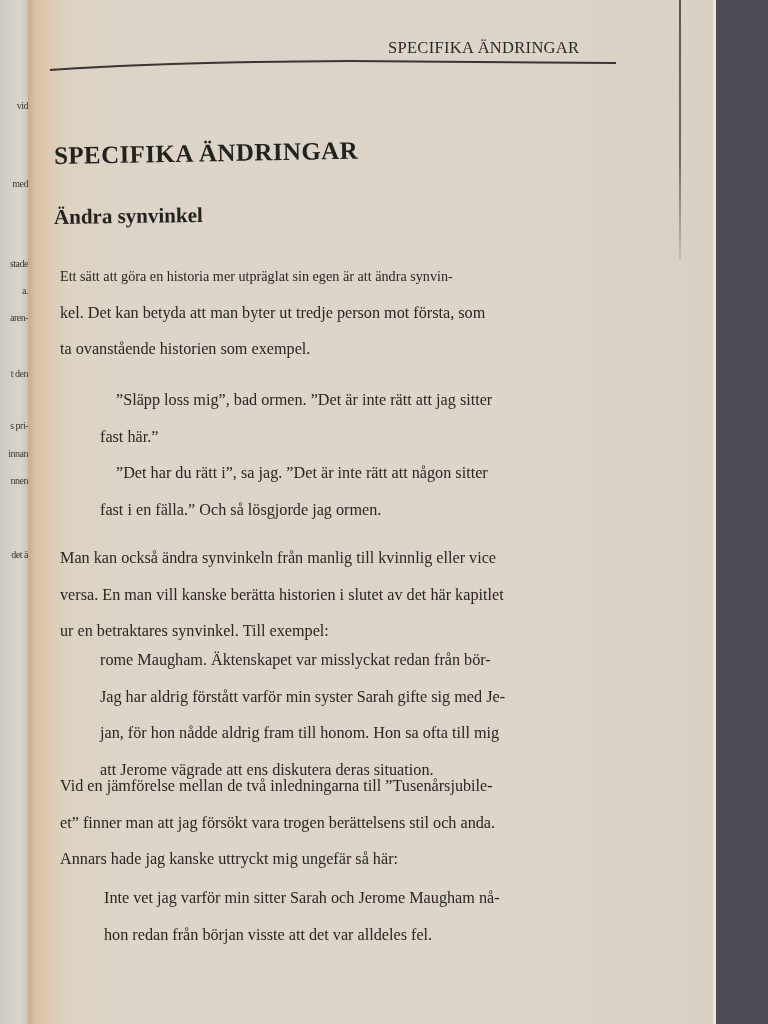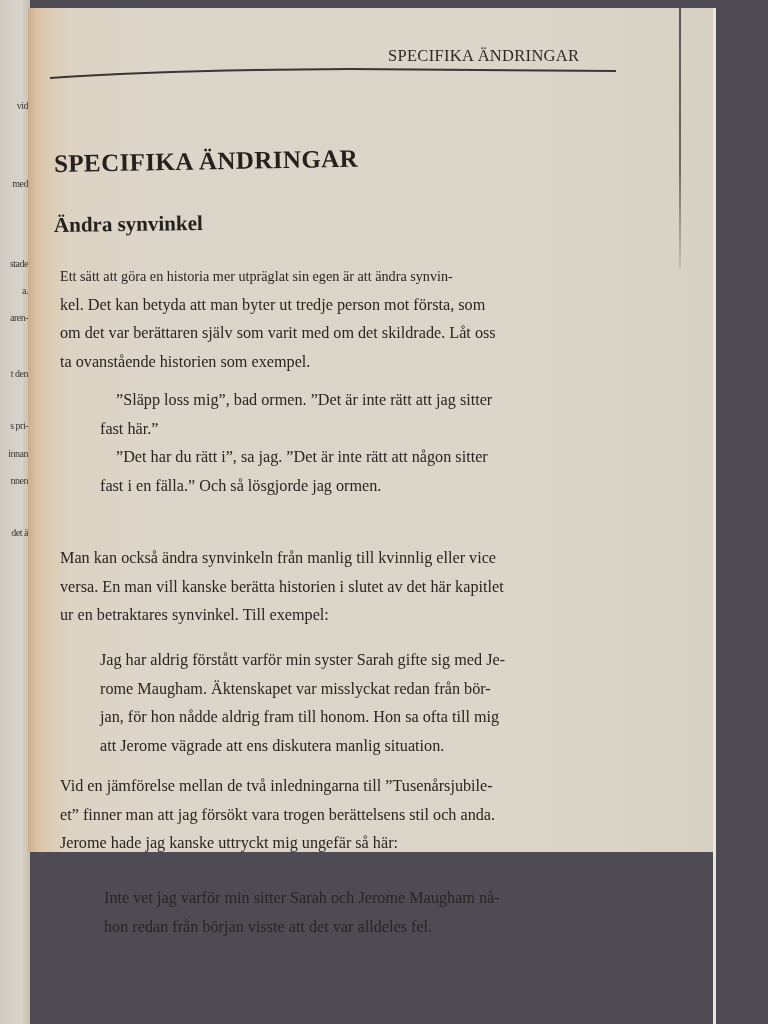--- a/index.html
+++ b/index.html
@@ -16,21 +16,21 @@
       background: linear-gradient(90deg, #cfcbc3 0%, #d8d4cc 70%, #c9bfae 100%);
       overflow: hidden;
       padding-left: 24px;
     }
     .prev-page .frag {
       position: absolute; right: 2px; font-size: 10px; color: #3a3532;
       white-space: nowrap; letter-spacing: -0.5px;
     }
     
     .page {
-      position: absolute; left: 28px; top: 8px; width: 688px; height: 844px;
+      position: absolute; left: 28px; top: 0; width: 688px; height: 1024px;
       background: linear-gradient(90deg,
         #c9ad8c 0px, #d9c2a3 8px, #dccbb3 20px, #ddd3c3 40px,
         #dcd5c9 120px, #dbd5ca 500px, #d9d3c6 640px, #d6cfc2 688px);
     }
     .page-edge {
       position: absolute; right: 0; top: 0; width: 3px; height: 1024px;
       background: #eae6dd;
     }
     .gutter-crease {
       position: absolute; left: 651px; top: 0; width: 2px; height: 260px;
@@ -50,83 +50,82 @@
     }
     .section-title {
       position: absolute; left: 26px; top: 205px;
       font-size: 21px; color: #25211e;
       transform: rotate(-0.8deg); transform-origin: left center;
     }
     .body {
       position: absolute; left: 32px; width: 560px;
       font-size: 16.2px; line-height: 28.5px; color: #2a2522;
     }
-    .body .line { display: block; white-space: nowrap; }
+    .body .line { display: block; white-space: nowrap; margin-top: 8px; }
     .body .line.small { font-size: 14.2px; }
     .quote { left: 72px; width: 520px; }
     .quote .indent { padding-left: 16px; font-family: Liberation Serif, serif; }
   </style>
 </head>
 <body>
 
 <div class="prev-page">
   <span class="frag" style="top:100px">vid</span>
   <span class="frag" style="top:178px">med</span>
   <span class="frag" style="top:258px">stade</span>
   <span class="frag" style="top:285px">a.</span>
   <span class="frag" style="top:312px">aren-</span>
   <span class="frag" style="top:368px">t den</span>
   <span class="frag" style="top:420px">s pri-</span>
   <span class="frag" style="top:448px">innan</span>
   <span class="frag" style="top:475px">nnen</span>
-  <span class="frag" style="top:527px">det ä</span>
+  <span class="frag" style="top:549px">det ä</span>
 </div>
 
 <div class="page">
   <div class="gutter-crease"></div>
   <div class="page-edge"></div>
 
   <div class="running-head">SPECIFIKA ÄNDRINGAR</div>
   <svg class="head-rule" viewBox="0 0 566 14" preserveAspectRatio="none">
     <path d="M0 12 Q 120 4 300 3 L 566 5" stroke="#3b3633" stroke-width="2" fill="none"></path>
   </svg>
 
   <h1 class="chapter-title">SPECIFIKA ÄNDRINGAR</h1>
   <h2 class="section-title">Ändra synvinkel</h2>
 
   <div class="body" style="top:254px">
     <span class="line small">Ett sätt att göra en historia mer utpräglat sin egen är att ändra synvin-</span>
     <span class="line">kel. Det kan betyda att man byter ut tredje person mot första, som</span>
-    <span class="line">om det var berättaren själv som varit med om det skildrade. Låt oss</span>
     <span class="line">ta ovanstående historien som exempel.</span>
   </div>
 
   <div class="body quote" style="top:378px">
     <span class="line indent">”Släpp loss mig”, bad ormen. ”Det är inte rätt att jag sitter</span>
     <span class="line">fast här.”</span>
     <span class="line indent">”Det har du rätt i”, sa jag. ”Det är inte rätt att någon sitter</span>
     <span class="line">fast i en fälla.” Och så lösgjorde jag ormen.</span>
   </div>
 
   <div class="body" style="top:536px">
     <span class="line">Man kan också ändra synvinkeln från manlig till kvinnlig eller vice</span>
     <span class="line">versa. En man vill kanske berätta historien i slutet av det här kapitlet</span>
     <span class="line">ur en betraktares synvinkel. Till exempel:</span>
   </div>
 
   <div class="body quote" style="top:638px">
+    <span class="line">rome Maugham. Äktenskapet var misslyckat redan från bör-</span>
     <span class="line">Jag har aldrig förstått varför min syster Sarah gifte sig med Je-</span>
-    <span class="line">rome Maugham. Äktenskapet var misslyckat redan från bör-</span>
     <span class="line">jan, för hon nådde aldrig fram till honom. Hon sa ofta till mig</span>
-    <span class="line">att Jerome vägrade att ens diskutera manlig situation.</span>
+    <span class="line">att Jerome vägrade att ens diskutera deras situation.</span>
   </div>
 
   <div class="body" style="top:764px">
     <span class="line">Vid en jämförelse mellan de två inledningarna till ”Tusenårsjubile-</span>
     <span class="line">et” finner man att jag försökt vara trogen berättelsens stil och anda.</span>
-    <span class="line">Jerome hade jag kanske uttryckt mig ungefär så här:</span>
+    <span class="line">Annars hade jag kanske uttryckt mig ungefär så här:</span>
   </div>
 
   <div class="body quote" style="top:876px; left:76px">
     <span class="line">Inte vet jag varför min sitter Sarah och Jerome Maugham nå-</span>
     <span class="line">hon redan från början visste att det var alldeles fel.</span>
   </div>
 </div>
 
 </body></html>

